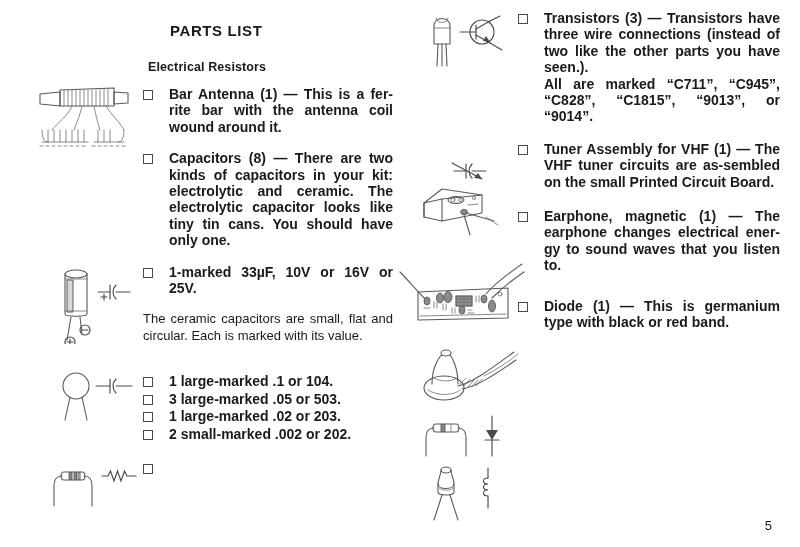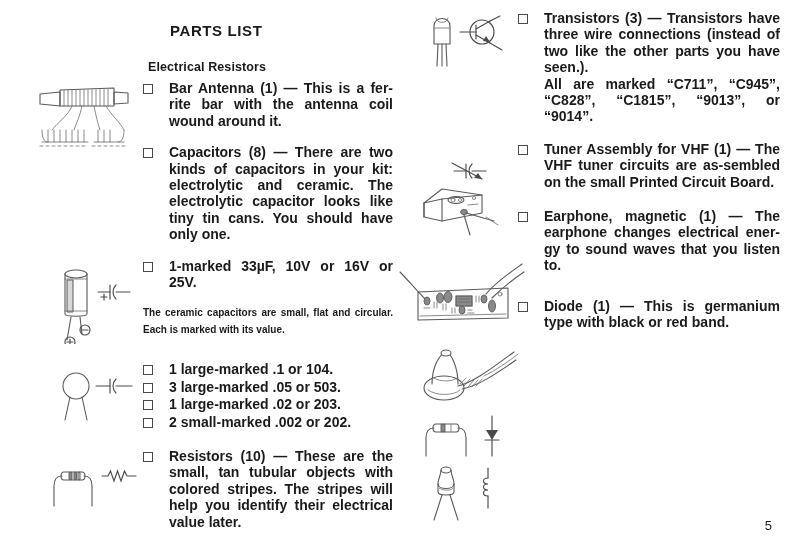--- a/index.html
+++ b/index.html
@@ -16,37 +16,37 @@
   
   .title{
     position:absolute;left:170px;top:12px;
     font-size:15px;font-weight:bold;letter-spacing:0.6px;
   }
   .subtitle{
     position:absolute;left:148px;top:50px;
     font-size:12.5px;font-weight:bold;letter-spacing:0.1px;
   }
 
-  .col-left{position:absolute;left:143px;top:80px;width:250px;}
+  .col-left{position:absolute;left:143px;top:86px;width:250px;}
   .col-right{position:absolute;left:518px;top:10px;width:262px;}
 
   .item{position:relative;margin-bottom:13px;}
   .item .box{
     position:absolute;left:0;top:4px;
     width:8px;height:8px;border:1px solid #4a4a4a;background:#fff;
   }
   .item .txt{
     display:block;margin-left:26px;
     font-size:14px;line-height:16.4px;
     text-align:justify;text-justify:inter-word;
     -moz-text-align-last:left;text-align-last:left;font-weight:bold;
   }
   .para{
-    font-size:10px;line-height:16.4px;margin:0 0 23px 0;
-    text-align:justify;text-align-last:left;font-weight:bold;
+    font-size:13px;line-height:16.4px;margin:0 0 29px 0;
+    text-align:justify;text-align-last:left;
   }
   .tight{margin-bottom:1px;}
   .tight .txt{text-align:right;text-align-last:left;white-space:nowrap;}
   .gapsm{margin-bottom:15px;}
 
   .pagenum{
     position:absolute;right:28px;bottom:14px;
     font-size:13px;
   }
 
@@ -310,21 +310,20 @@
       <span class="box"></span>
       <span class="txt">1 large-marked .02 or 203.</span>
     </div>
     <div class="item" style="margin-bottom:18px;">
       <span class="box"></span>
       <span class="txt">2 small-marked .002 or 202.</span>
     </div>
 
     <div class="item">
       <span class="box"></span>
-      <span class="txt">Resistors (10) — These are the small, tan tubular objects with colored stripes. The stripes will help you identify their electrical value later.</span>
     </div>
   </div>
 
   <div class="col-right">
 
     <div class="item" style="margin-bottom:16px;">
       <span class="box"></span>
       <span class="txt">Transistors (3) — Transistors have three wire connections (instead of two like the other parts you have seen.).</span>
       <span class="txt">All are marked “C711”, “C945”, “C828”, “C1815”, “9013”, or “9014”.</span>
     </div>

